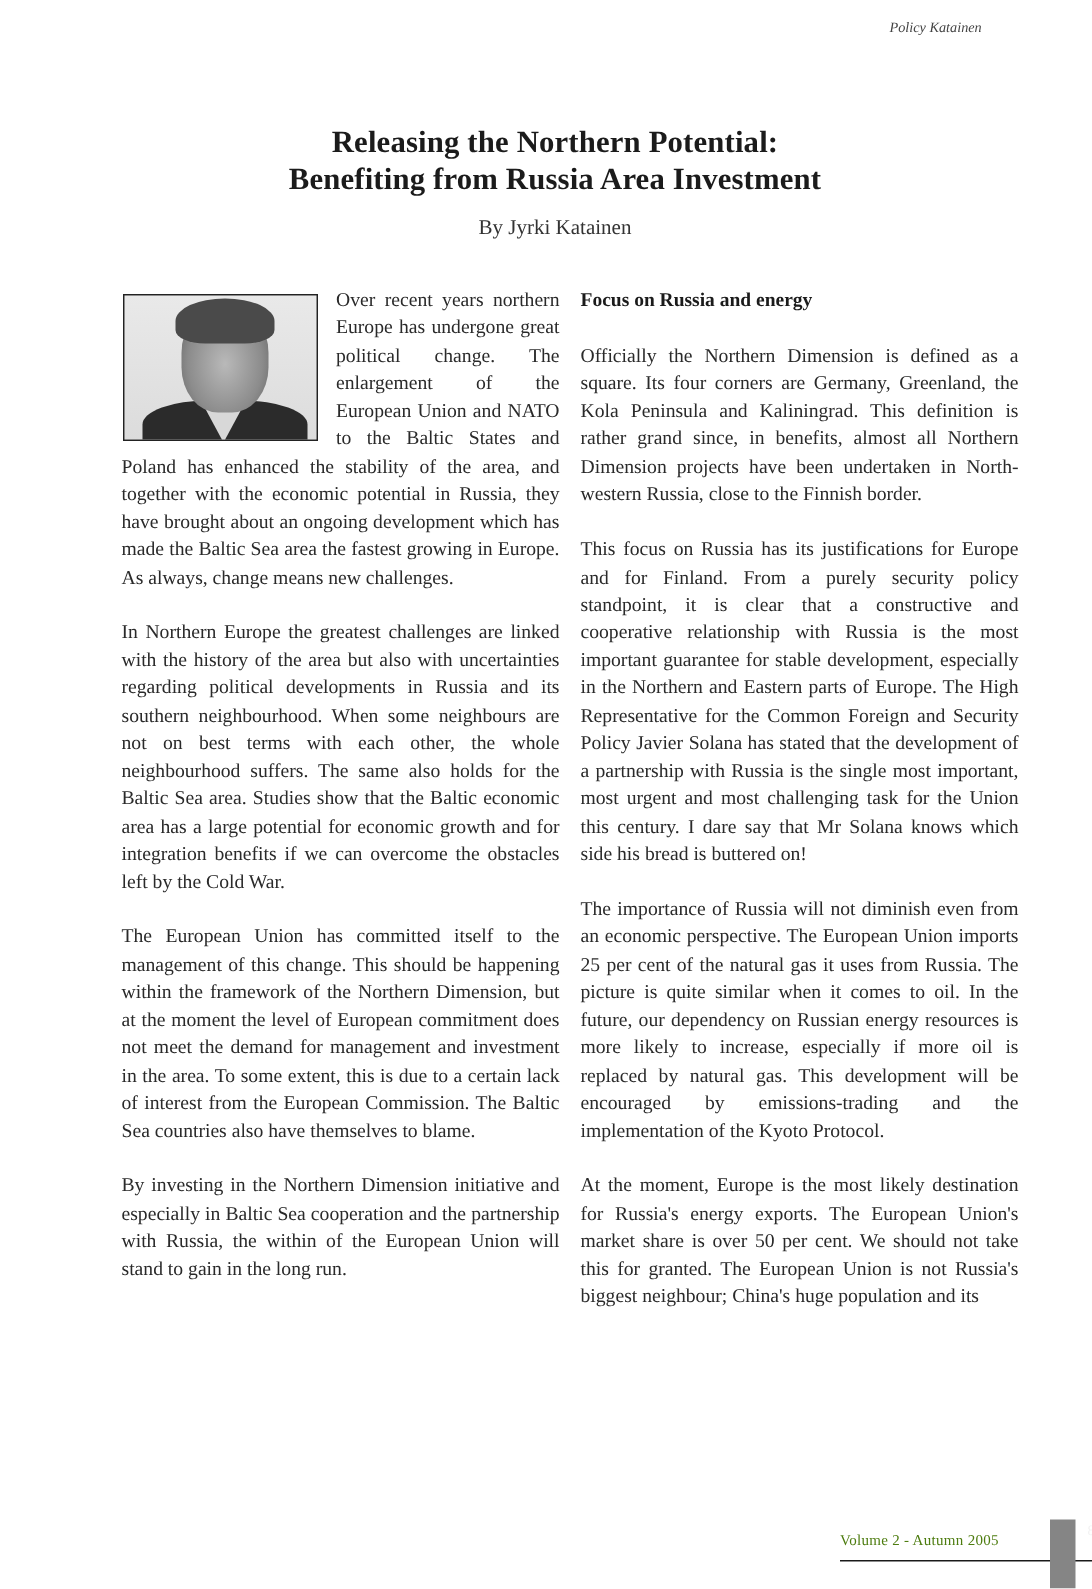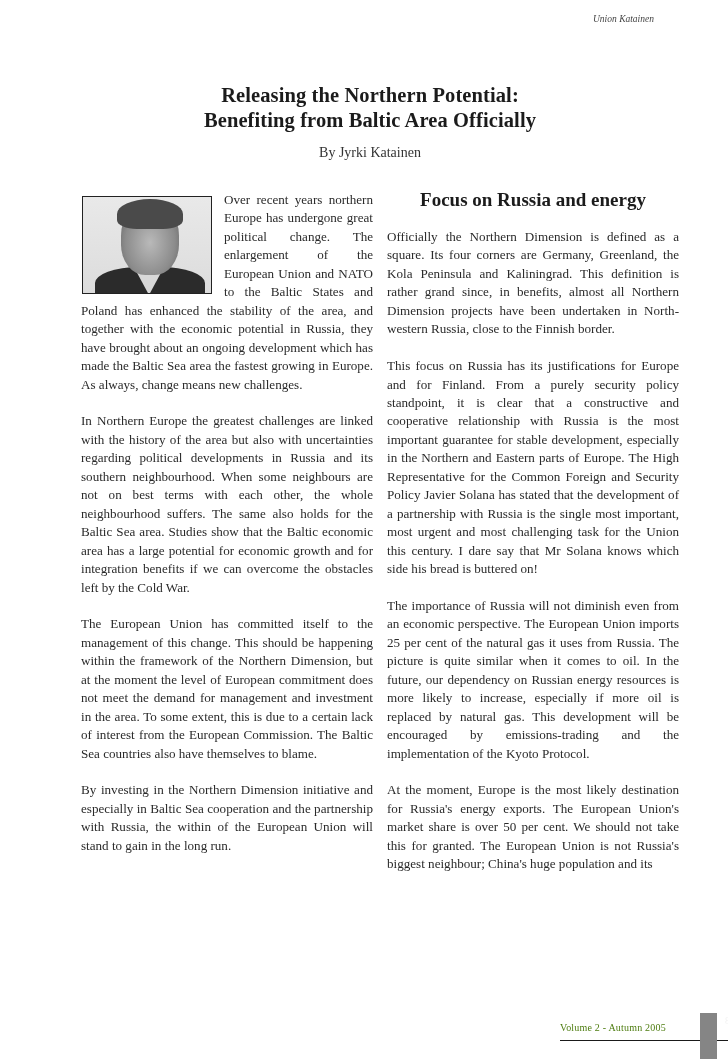--- a/index.html
+++ b/index.html
@@ -14,35 +14,35 @@
   .col-left { left:65px; }
   .col-right { left:371px; }
   .photo { float:left; width:128px; height:96px; margin:5px 12px 6px 1px; border:1.5px solid #222;
            background:linear-gradient(180deg,#e9e9e9 0%,#dcdcdc 100%); position:relative; overflow:hidden; }
   .photo .head { position:absolute; left:38px; top:6px; width:58px; height:72px; border-radius:45% 45% 42% 42%;
                  background:radial-gradient(ellipse at 50% 55%, #b9b9b9 0%, #8c8c8c 60%, #5a5a5a 100%); }
   .photo .hair { position:absolute; left:34px; top:2px; width:66px; height:30px; border-radius:50% 50% 30% 30%; background:#4a4a4a; }
   .photo .suit { position:absolute; left:12px; top:70px; width:110px; height:40px; border-radius:40% 40% 0 0; background:#2b2b2b; }
   .photo .collar { position:absolute; left:52px; top:72px; width:28px; height:26px; background:#d8d8d8; clip-path:polygon(0 0,100% 0,50% 100%); }
   .intro-text { text-align:justify; }
-  .section-heading { font-weight:bold; font-size:19px; margin:0 0 18.45px 0; color:#1b1b1b; text-align:center; }
+  .section-heading { font-weight:bold; font-size:13px; margin:0 0 18.45px 0; color:#1b1b1b; text-align:left; }
   .footer-line { position:absolute; left:560px; top:1040px; width:168px; height:1px; background:#1a1a1a; }
   .footer-text { position:absolute; left:560px; top:1022px; font-size:10px; color:#4d7c0f; letter-spacing:0.2px; }
   .page-tab { position:absolute; left:700px; top:1013px; width:17px; height:46px; background:#858585; }
   .page-num { position:absolute; left:701px; top:1016px; font-size:9.5px; color:#f2f2f2;padding-left:24px; }
 </style>
 </head>
 <body>
 
-<div class="running-head">Union Katainen</div>
+<div class="running-head">Policy Katainen</div>
 
 <div class="title-block">
   <h1 class="title">
     <span>Releasing the Northern Potential:</span><br>
-    <span>Benefiting from Baltic Area Officially</span>
+    <span>Benefiting from Russia Area Investment</span>
   </h1>
   <div class="byline">By Jyrki Katainen</div>
 </div>
 
 <div class="col col-left">
   <div class="photo" title="Portrait of Jyrki Katainen">
     <div class="suit"></div>
     <div class="collar"></div>
     <div class="head"></div>
     <div class="hair"></div>

